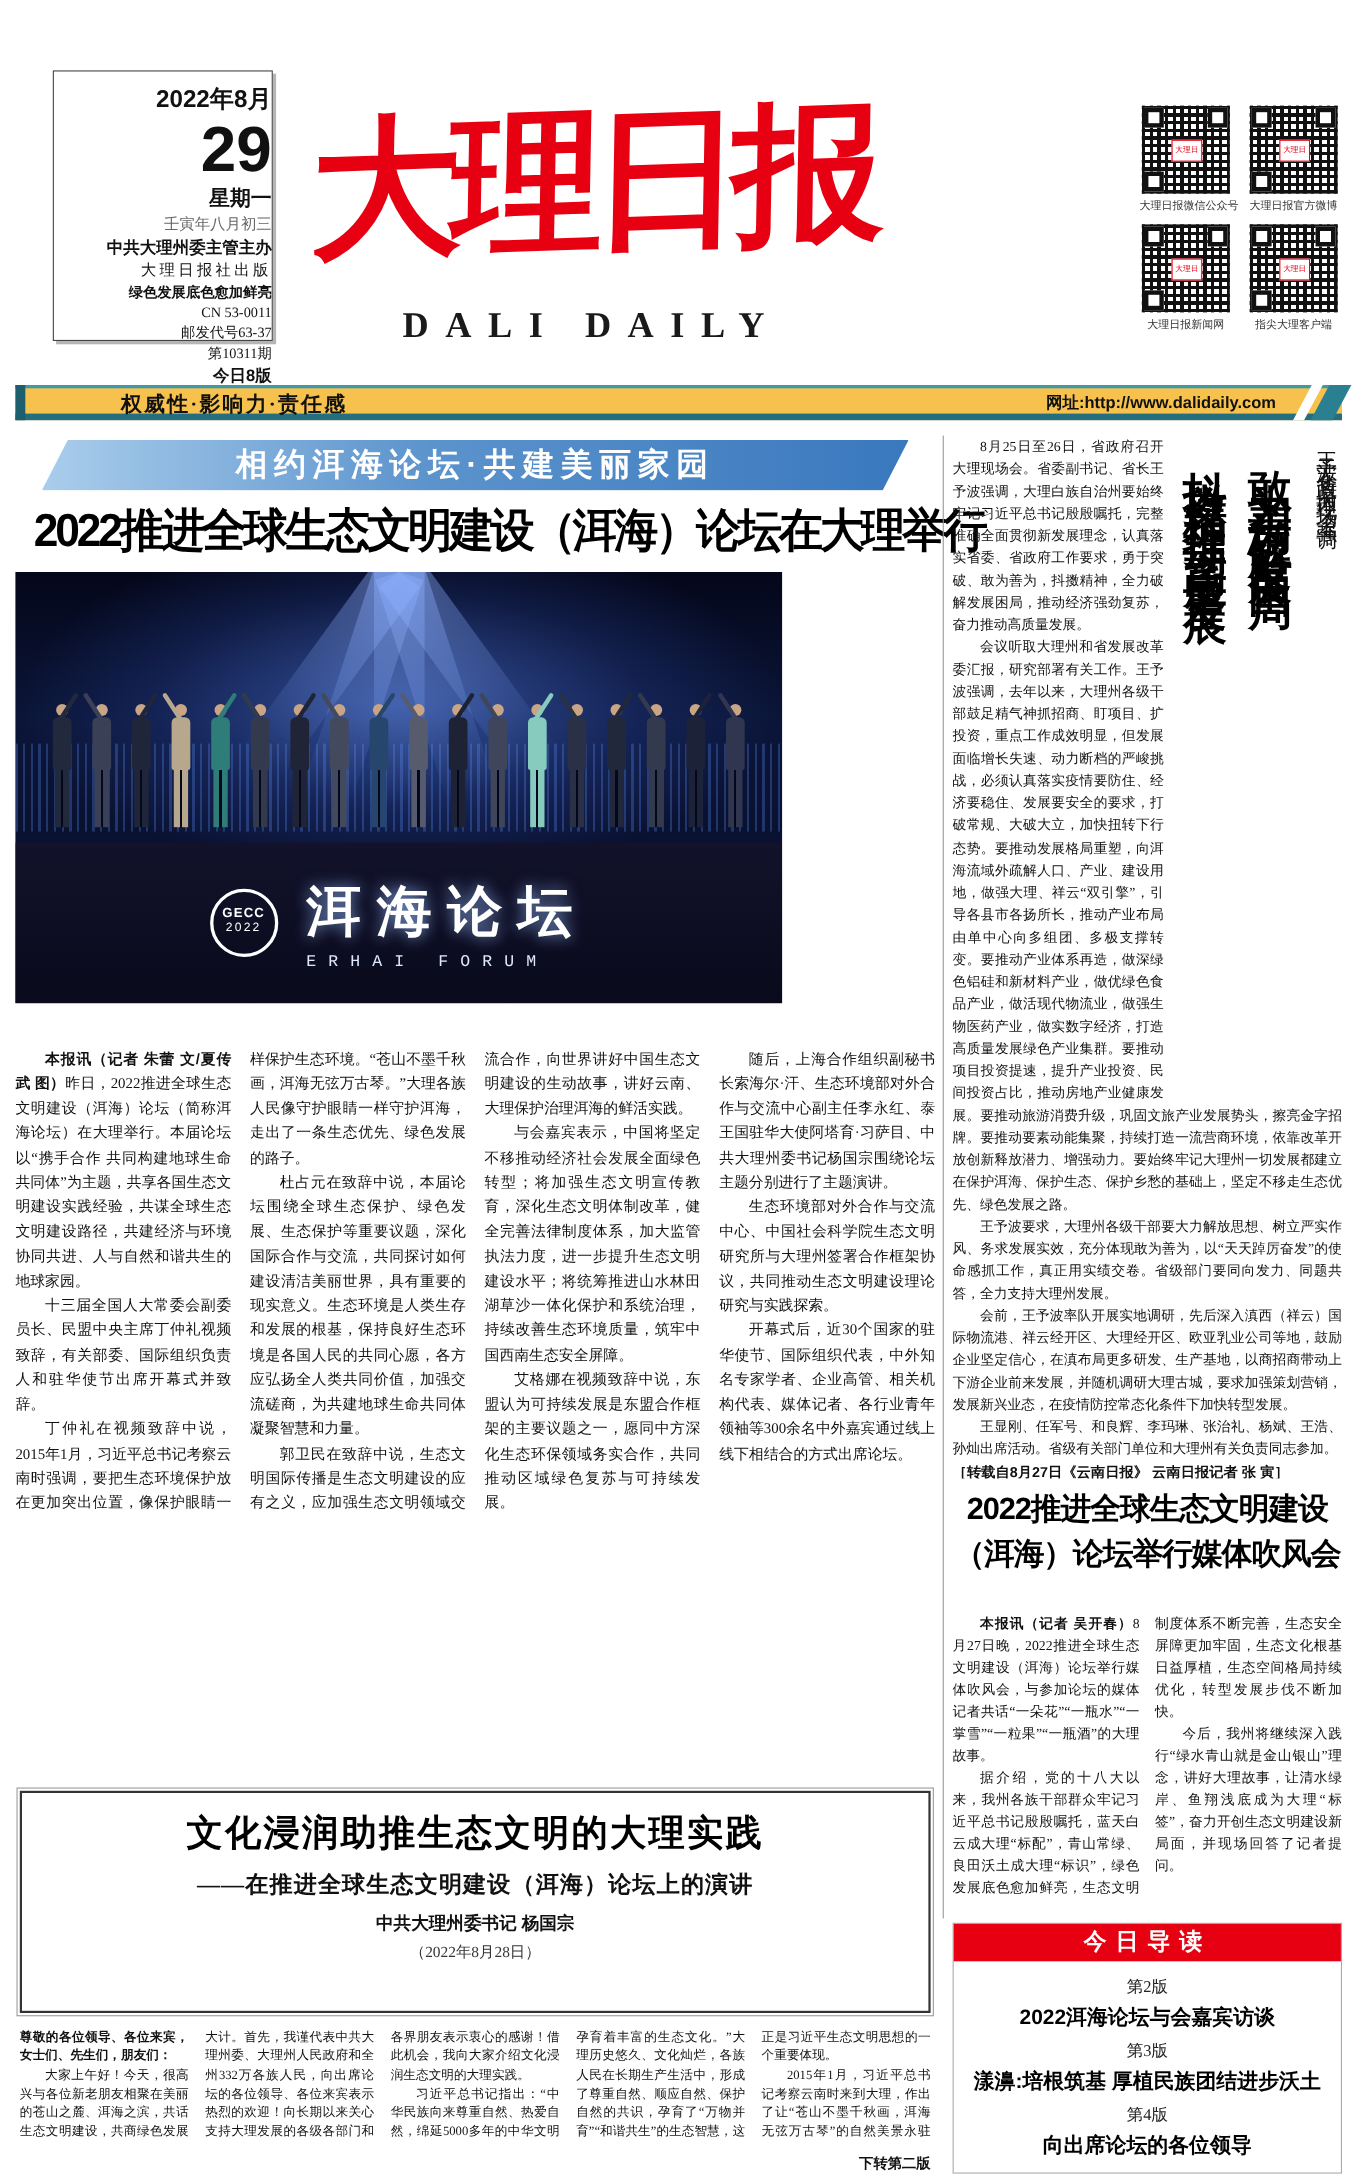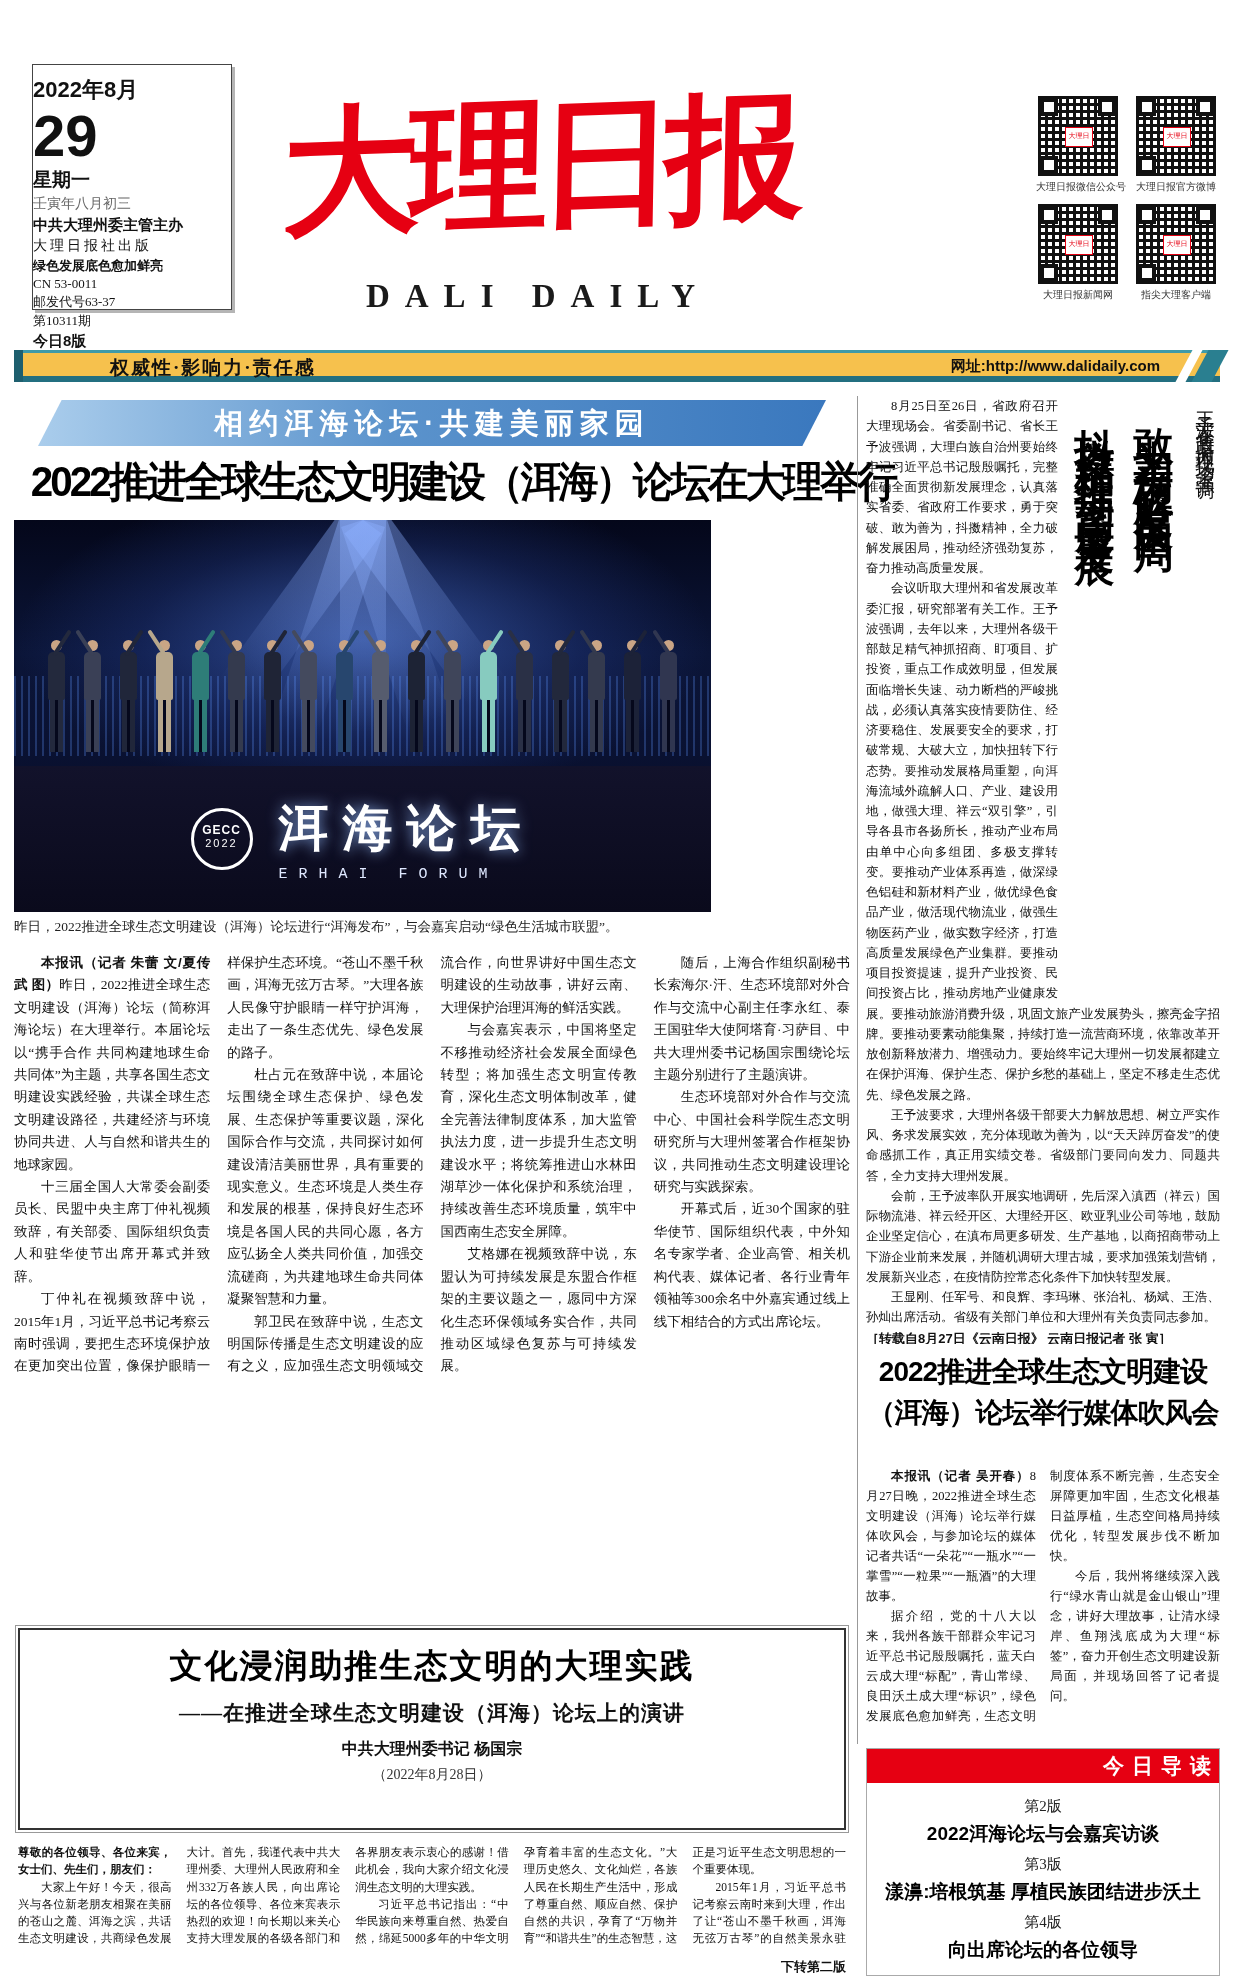--- a/index.html
+++ b/index.html
@@ -1,22 +1,22 @@
 <!DOCTYPE html>
 <html><head>
 <meta charset="utf-8">
 <style>
   html,body{margin:0;padding:0;background:#e9e9e9}
   .page{position:relative;width:1234px;height:1980px;margin:0 auto;background:#ffffff;overflow:hidden;
         font-family:"Liberation Serif","DejaVu Serif",serif;color:#111}
   .sans{font-family:"Liberation Sans","DejaVu Sans",sans-serif}
 
   
-  .date-box{position:absolute;left:32px;top:64px;width:200px;height:246px;border:1px solid #444;
-            box-shadow:3px 3px 0 #b5b5b5;text-align:left;padding-top:10px;box-sizing:border-box}
+  .date-box{position:absolute;left:48px;top:64px;width:200px;height:246px;border:1px solid #444;
+            box-shadow:3px 3px 0 #b5b5b5;text-align:right;padding-top:10px;box-sizing:border-box}
   .date-box .ym{font-size:22px;font-weight:bold;font-family:"Liberation Sans",sans-serif}
   .date-box .day{font-size:58px;font-weight:bold;line-height:62px;font-family:"Liberation Sans",sans-serif}
   .date-box .wd{font-size:19px;font-weight:bold;font-family:"Liberation Sans",sans-serif}
   .date-box .lunar{font-size:14px;color:#666;margin-top:2px}
   .date-box .org{font-size:15px;font-weight:bold;margin-top:3px;font-family:"Liberation Sans",sans-serif}
   .date-box .pub{font-size:14px;letter-spacing:3px;margin-top:2px}
   .date-box .ser{font-size:13px;font-weight:bold;margin-top:2px;font-family:"Liberation Sans",sans-serif}
   .date-box .sn,.date-box .pc,.date-box .iss{font-size:13px;margin-top:1px}
   .date-box .tp{font-size:15px;font-weight:bold;margin-top:2px;font-family:"Liberation Sans",sans-serif}
 
@@ -92,21 +92,21 @@
   .art1-body{font-size:12.5px;line-height:1.62;text-align:justify}
   .credit{font-size:13px;font-weight:bold;margin-top:6px;font-family:"Liberation Sans",sans-serif}
 
   .media-title{position:absolute;left:866px;top:1352px;width:354px;text-align:center;font-weight:900;
                font-size:28px;line-height:1.45;font-family:"Liberation Sans",sans-serif;letter-spacing:-1px;color:#000}
   .media-body{position:absolute;left:866px;top:1466px;width:354px;height:274px;overflow:hidden;
               columns:2;column-gap:14px;font-size:12.5px;line-height:1.6;text-align:justify}
   .media-body p b{font-family:"Liberation Sans",sans-serif}
 
   .guide{position:absolute;left:866px;top:1748px;width:354px;height:228px;border:1px solid #aaa;box-sizing:border-box;background:#fff}
-  .guide-header{height:34px;background:#e60012;color:#fff;text-align:right;font-size:21px;font-weight:900;
+  .guide-header{height:34px;background:#e60012;color:#fff;text-align:center;font-size:21px;font-weight:900;
                 line-height:34px;letter-spacing:8px;font-family:"Liberation Sans",sans-serif}
   .guide-list{text-align:center;padding-top:6px}
   .guide-list .item{margin-top:2px}
   .guide-page{font-size:15px;color:#222;margin-top:8px}
   .guide-title{font-size:19px;font-weight:900;margin-top:5px;font-family:"Liberation Sans",sans-serif;letter-spacing:0px;color:#000}
 
   
   .speech-box{position:absolute;left:18px;top:1628px;width:828px;height:202px;border:2px solid #333;
               outline:1px solid #999;outline-offset:2px;box-sizing:border-box;text-align:center;padding-top:14px}
   .speech-title{font-size:33px;font-weight:700;letter-spacing:2px;font-family:"Liberation Sans",sans-serif;color:#000}
@@ -316,21 +316,20 @@
         <div class="gecc">GECC</div>
         <div class="yr">2022</div>
       </div>
       <div>
         <div class="fname">洱海论坛</div>
         <div class="fen">ERHAI FORUM</div>
       </div>
     </div>
   </div>
 
-  <div class="photo-caption">昨日，2022推进全球生态文明建设（洱海）论坛进行“洱海发布”，与会嘉宾启动“绿色生活城市联盟”。</div>
 
   <div class="lead-cols">
     <p><b>本报讯（记者 朱蕾 文/夏传武 图）</b><span>昨日，2022推进全球生态文明建设（洱海）论坛（简称洱海论坛）在大理举行。本届论坛以“携手合作 共同构建地球生命共同体”为主题，共享各国生态文明建设实践经验，共谋全球生态文明建设路径，共建经济与环境协同共进、人与自然和谐共生的地球家园。</span></p>
     <span><p>十三届全国人大常委会副委员长、民盟中央主席丁仲礼视频致辞，有关部委、国际组织负责人和驻华使节出席开幕式并致辞。</p><p>丁仲礼在视频致辞中说，2015年1月，习近平总书记考察云南时强调，要把生态环境保护放在更加突出位置，像保护眼睛一样保护生态环境。“苍山不墨千秋画，洱海无弦万古琴。”大理各族人民像守护眼睛一样守护洱海，走出了一条生态优先、绿色发展的路子。</p><p>杜占元在致辞中说，本届论坛围绕全球生态保护、绿色发展、生态保护等重要议题，深化国际合作与交流，共同探讨如何建设清洁美丽世界，具有重要的现实意义。生态环境是人类生存和发展的根基，保持良好生态环境是各国人民的共同心愿，各方应弘扬全人类共同价值，加强交流磋商，为共建地球生命共同体凝聚智慧和力量。</p><p>郭卫民在致辞中说，生态文明国际传播是生态文明建设的应有之义，应加强生态文明领域交流合作，向世界讲好中国生态文明建设的生动故事，讲好云南、大理保护治理洱海的鲜活实践。</p><p>与会嘉宾表示，中国将坚定不移推动经济社会发展全面绿色转型；将加强生态文明宣传教育，深化生态文明体制改革，健全完善法律制度体系，加大监管执法力度，进一步提升生态文明建设水平；将统筹推进山水林田湖草沙一体化保护和系统治理，持续改善生态环境质量，筑牢中国西南生态安全屏障。</p><p>艾格娜在视频致辞中说，东盟认为可持续发展是东盟合作框架的主要议题之一，愿同中方深化生态环保领域务实合作，共同推动区域绿色复苏与可持续发展。</p><p>随后，上海合作组织副秘书长索海尔·汗、生态环境部对外合作与交流中心副主任李永红、泰王国驻华大使阿塔育·习萨目、中共大理州委书记杨国宗围绕论坛主题分别进行了主题演讲。</p><p>生态环境部对外合作与交流中心、中国社会科学院生态文明研究所与大理州签署合作框架协议，共同推动生态文明建设理论研究与实践探索。</p><p>开幕式后，近30个国家的驻华使节、国际组织代表，中外知名专家学者、企业高管、相关机构代表、媒体记者、各行业青年领袖等300余名中外嘉宾通过线上线下相结合的方式出席论坛。</p></span>
   </div>
 
   <div class="v-divider"></div>
 
   <div class="art1">
     <div class="vertical-head">

